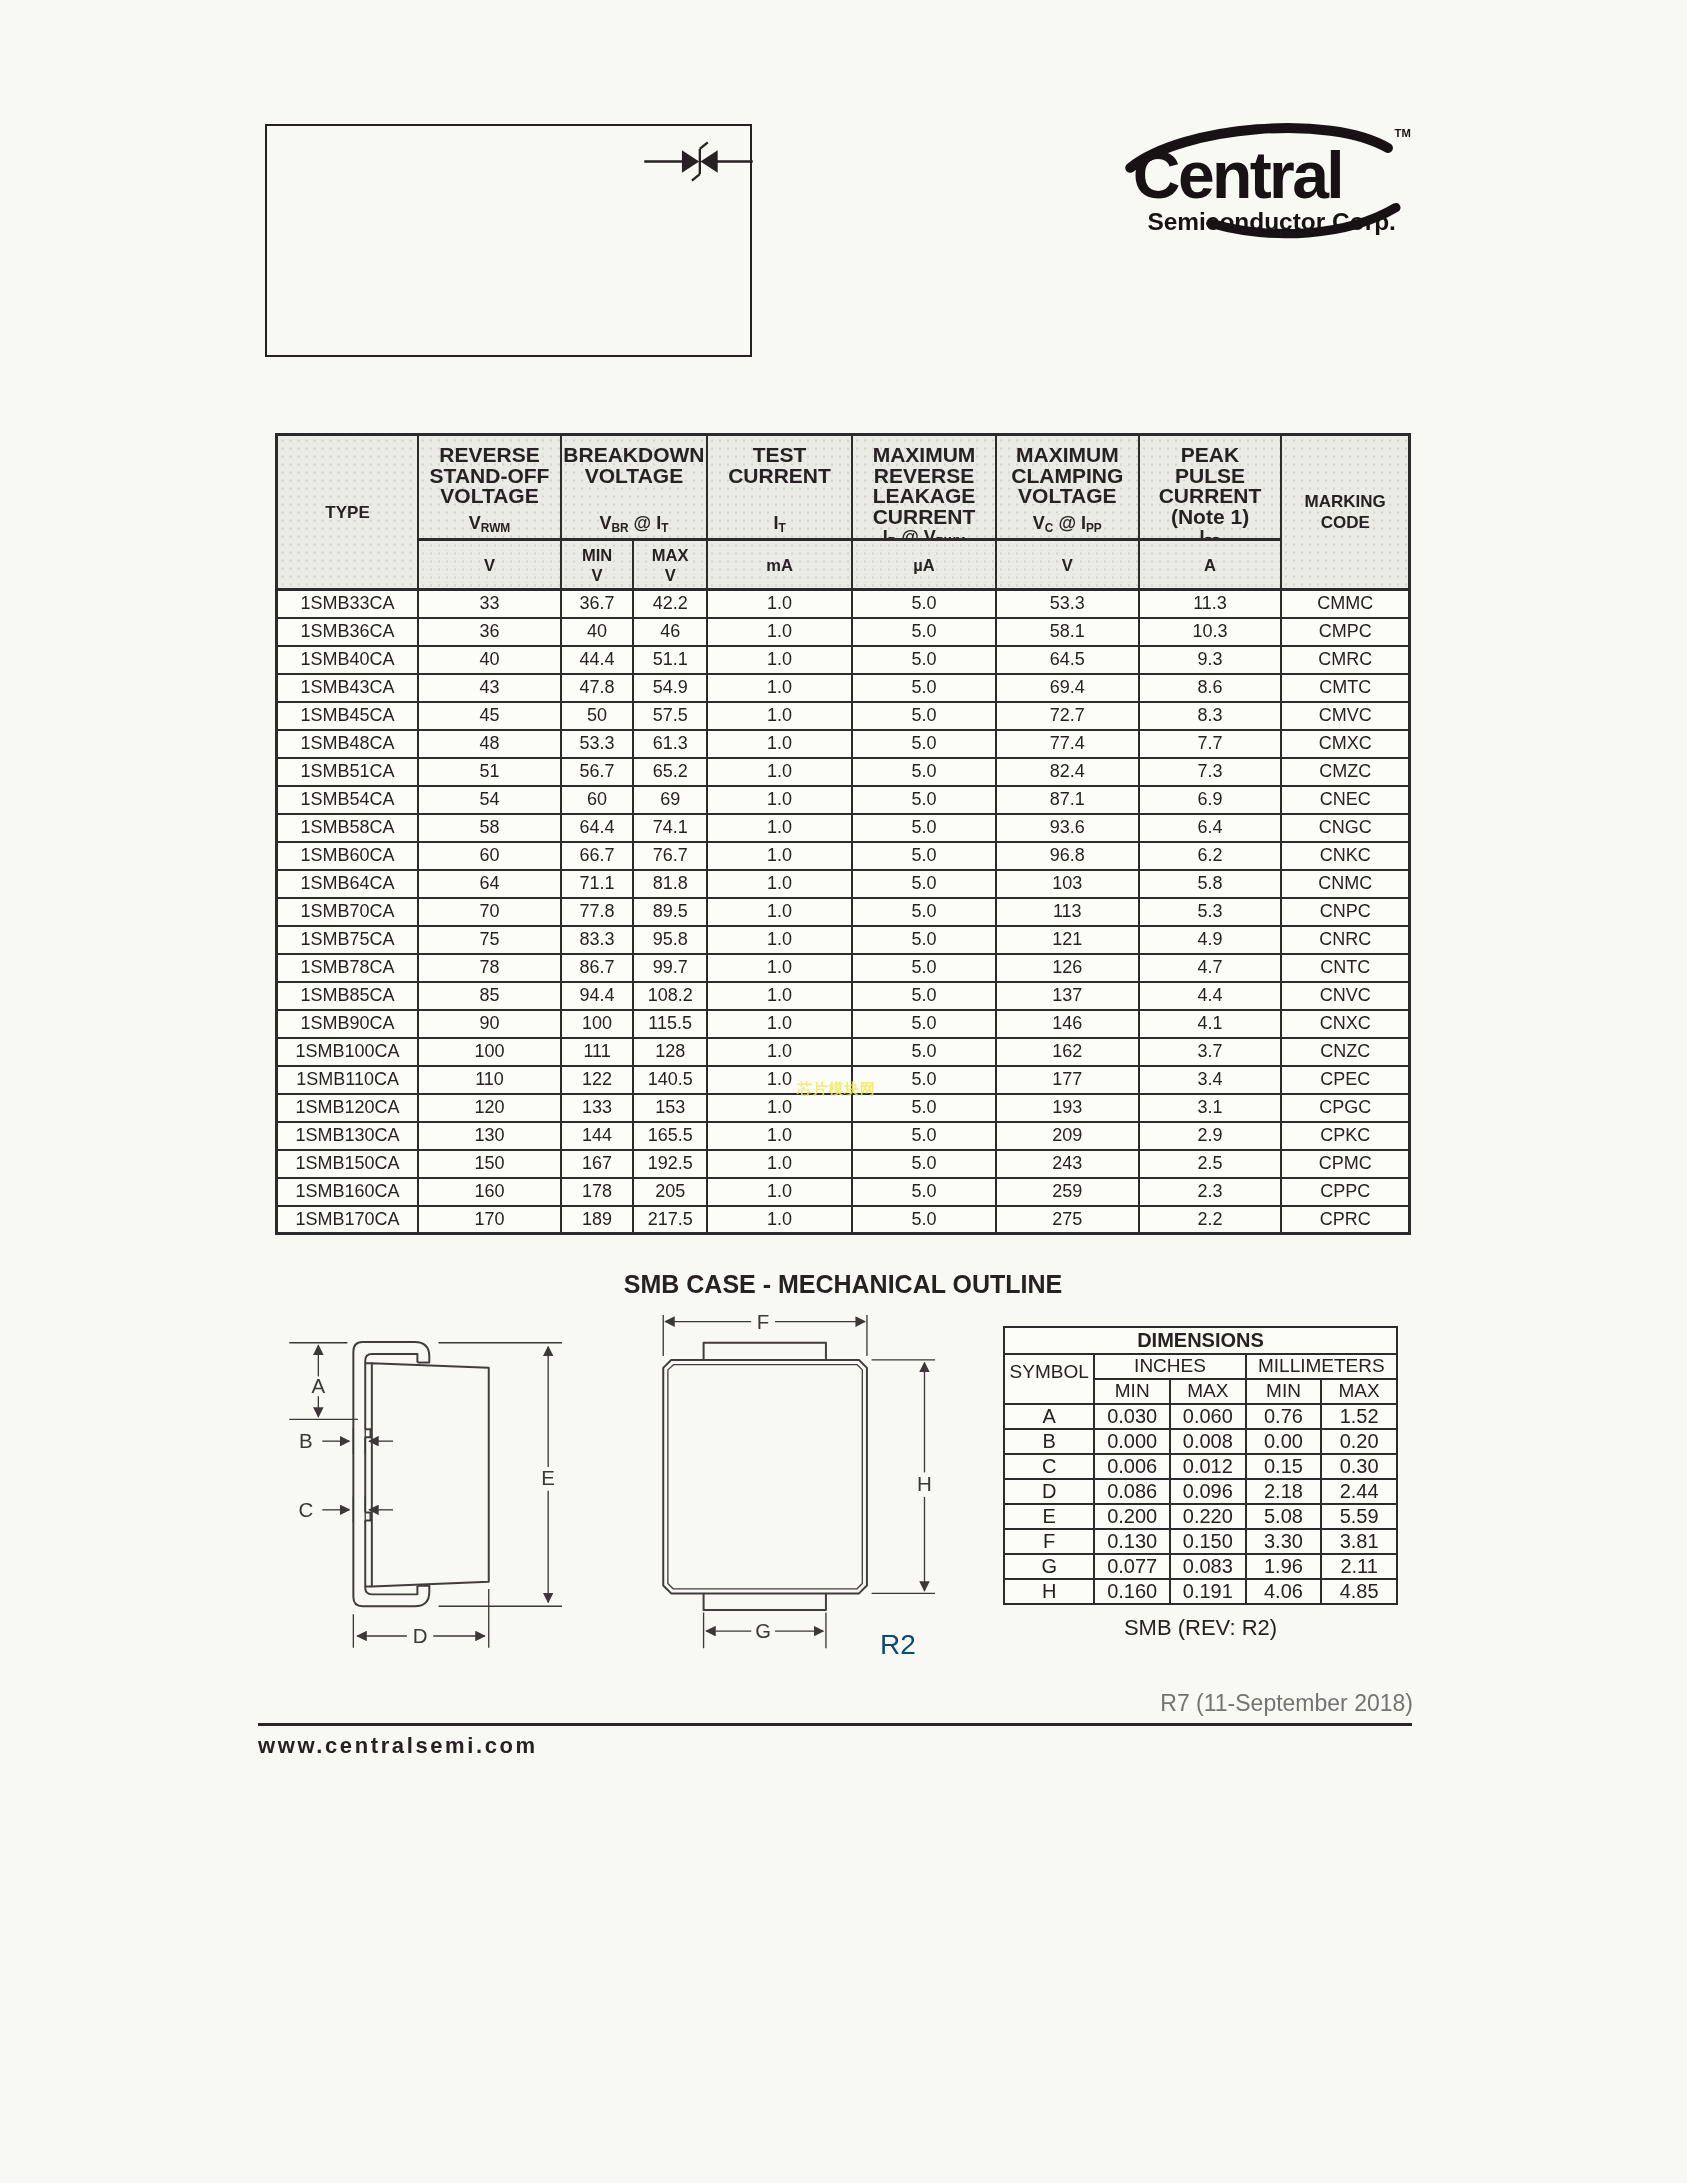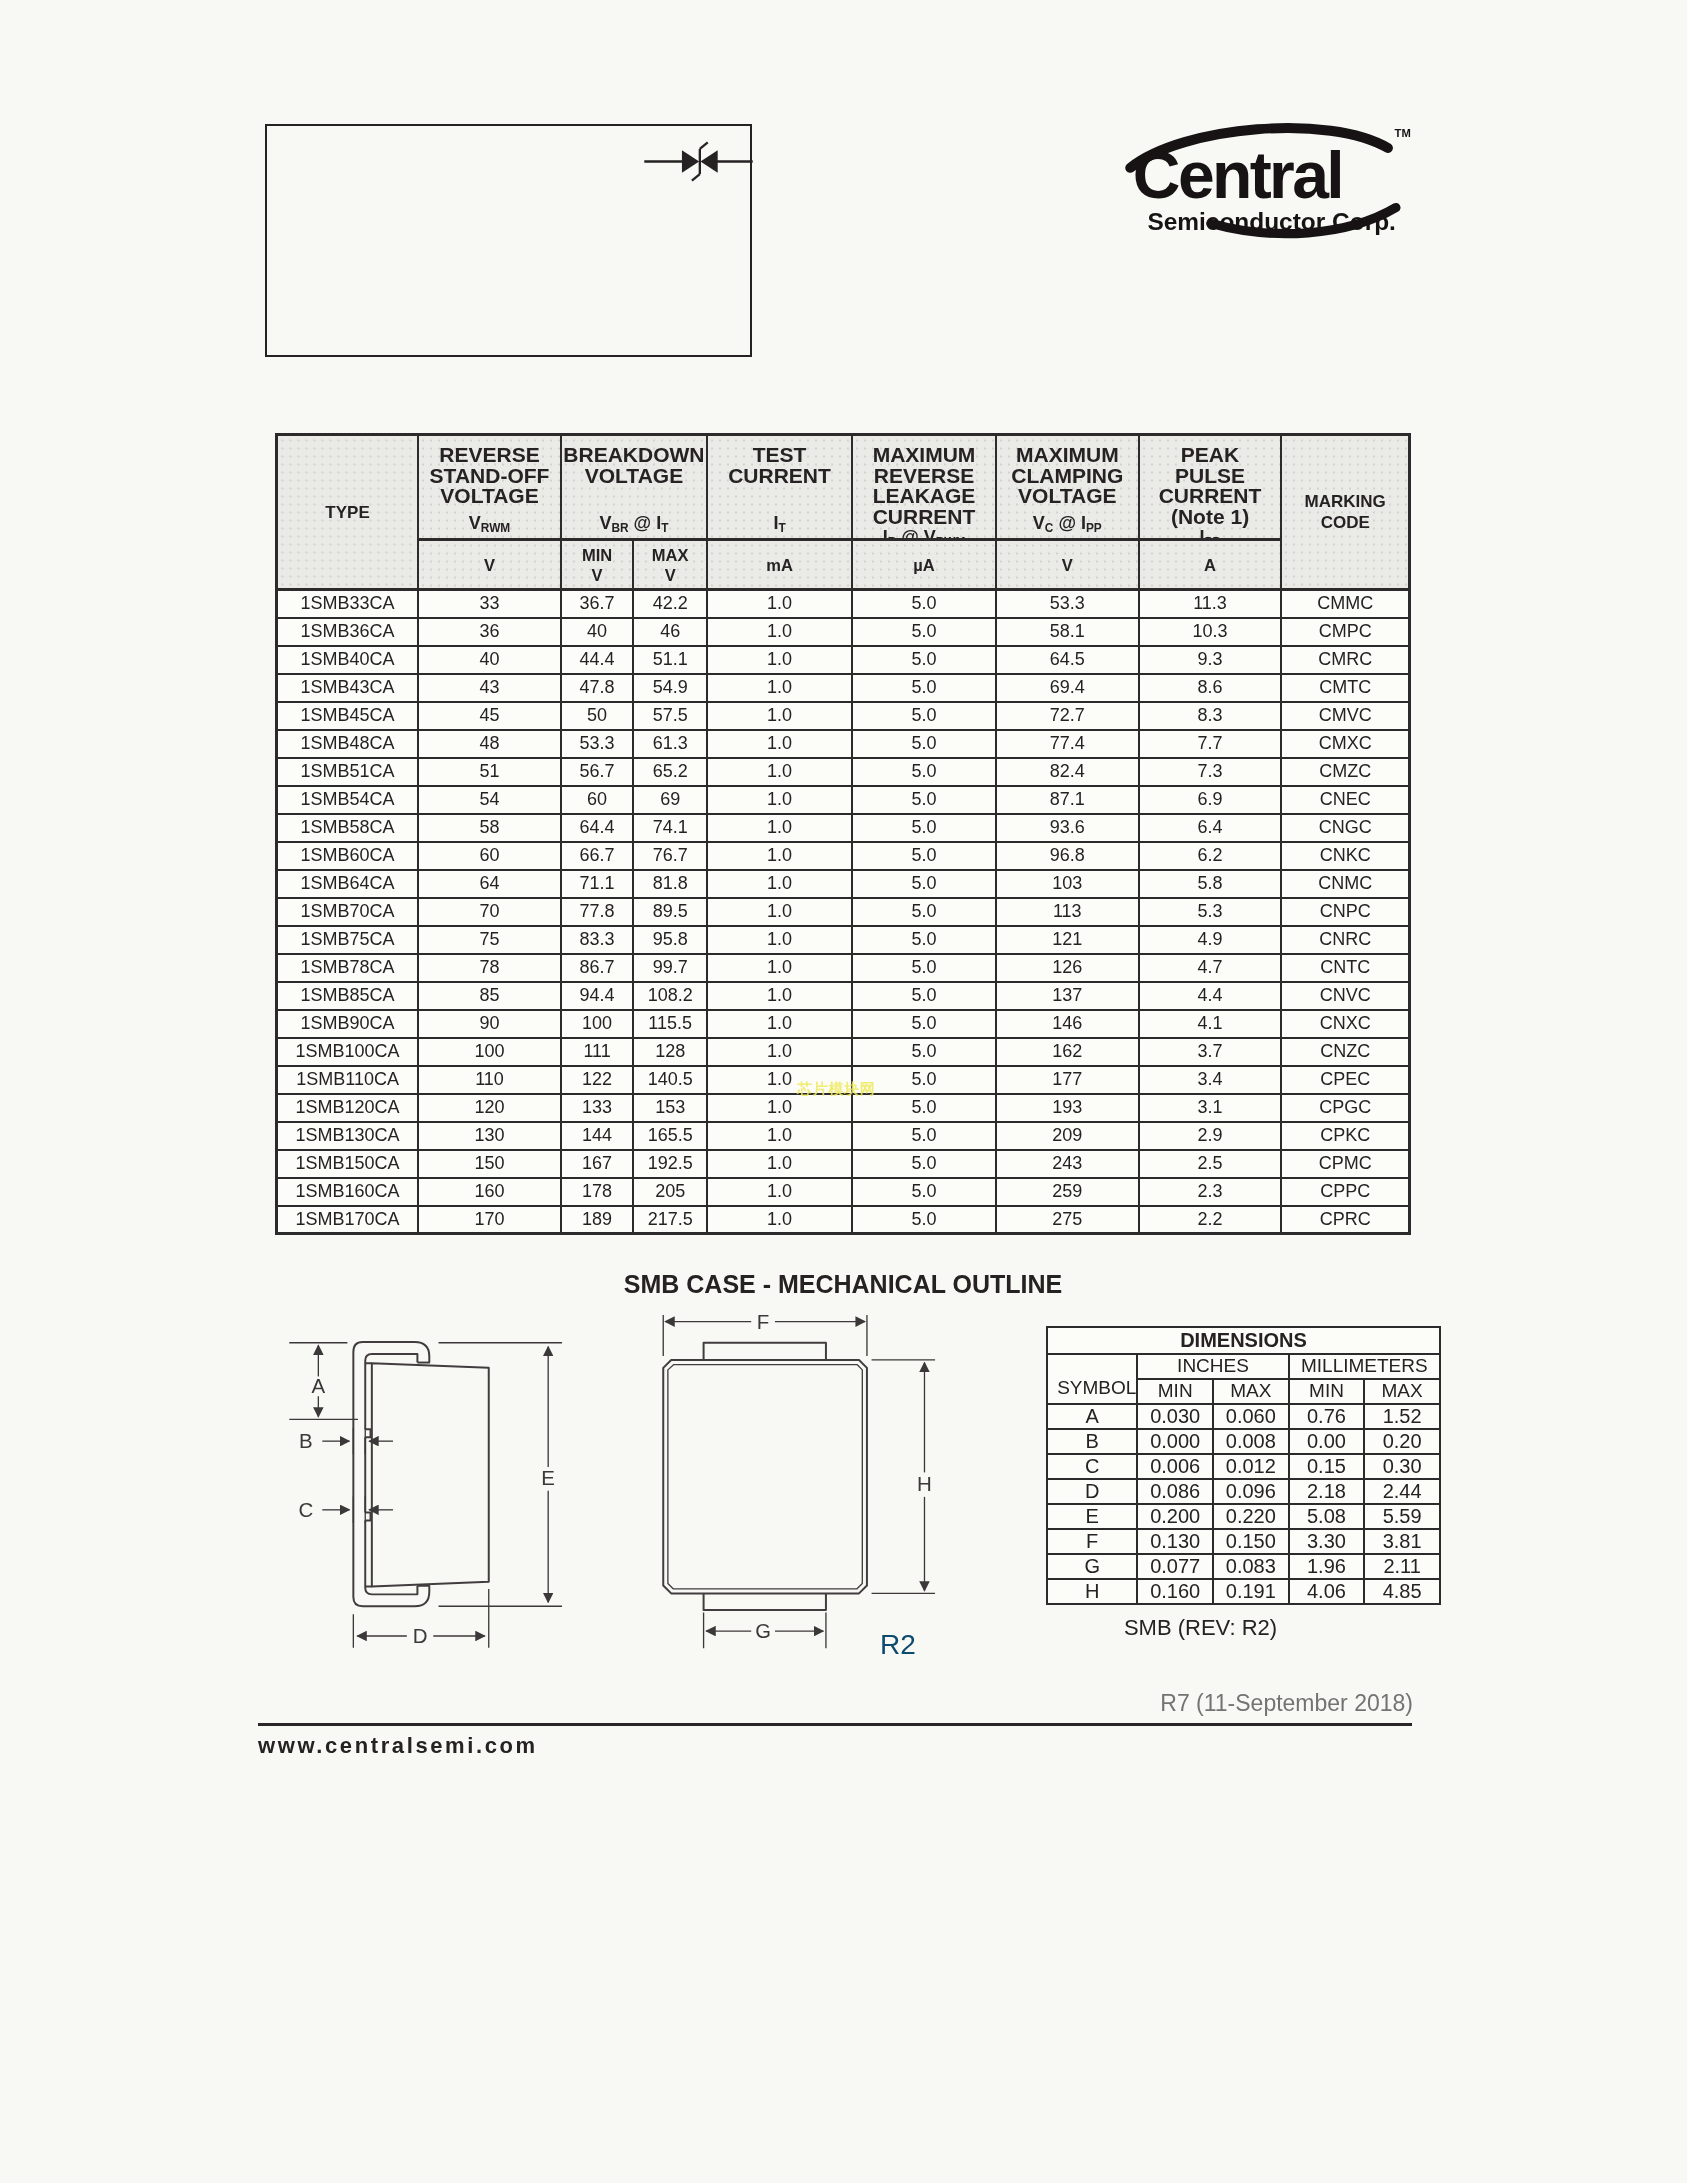--- a/index.html
+++ b/index.html
@@ -63,28 +63,28 @@
   #outline-heading { left:275px; top:1270px; width:1136px; text-align:center;
                      font-size:25px; font-weight:bold; }
   .drawing text { font-size:31px; fill:#3c3839; }
   .drawing path, .drawing line, .drawing rect { vector-effect:none; }
   #r2-note  { left:880px; top:1629px; font-size:28px; color:#0c4a6e; }
 
   
   #dtable {
     left:1003px; top:1326px; width:395px;
     border-collapse:collapse; table-layout:fixed;
-    background:#fcfcf9; border:2.6px solid #2d2a2b;margin-left:43px;
+    background:#fcfcf9; border:2.6px solid #2d2a2b;
   }
   #dtable th, #dtable td { border:2px solid #2d2a2b; text-align:center; font-weight:normal; }
   #dtable .dtitle { font-weight:bold; font-size:20px; height:26.5px; }
   #dtable thead th { font-size:19px; }
   #dtable .dgroup { height:25px; }
   #dtable .dcolh  { height:25px; }
-  #dtable .dsym   { vertical-align:bottom; padding-bottom:4px;text-align:right; }
+  #dtable .dsym   { vertical-align:bottom; padding-bottom:20px; }
   #dtable tbody td { height:23px; font-size:20px; }
   #smb-rev { left:1003px; top:1615px; width:395px; text-align:center; font-size:22px; }
 
   
   #rev-date { left:923px; top:1690px; width:490px; text-align:right; font-size:23px; color:#737373; }
   #rule     { left:258px;  top:1723px; width:1154px; height:2.6px; background:#2a2627; }
   #website  { left:258px;  top:1733px; font-size:22px; font-weight:bold; letter-spacing:2.6px; }
 </style>
 </head>
 <body>

